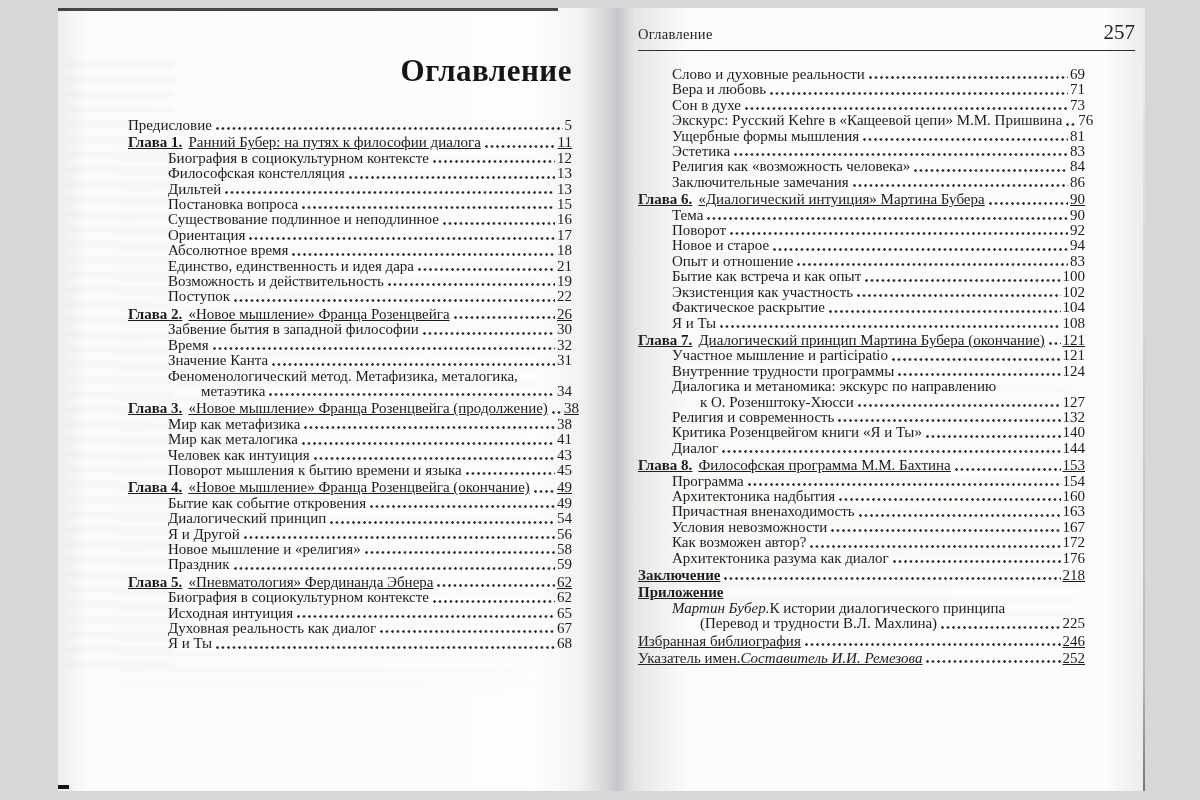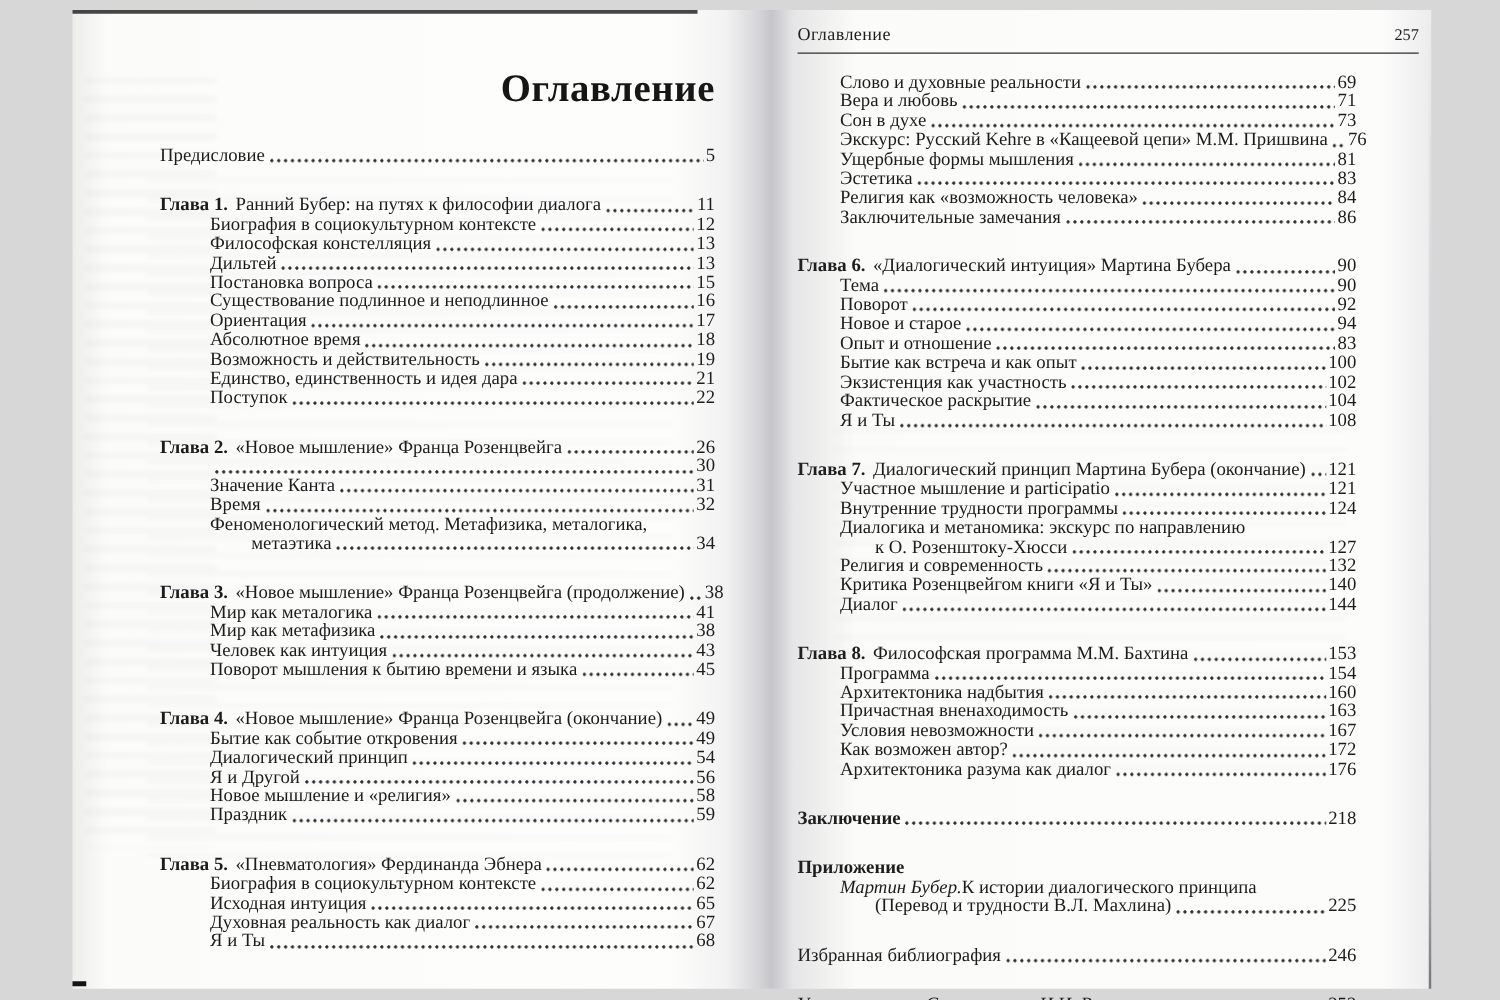--- a/index.html
+++ b/index.html
@@ -49,26 +49,26 @@
 
   .toc-title{
     margin:0 0 30px 0;font-size:31px;line-height:34px;font-weight:700;
     text-align:right;letter-spacing:.5px;color:#161616;
   }
   .running-header{
     display:flex;justify-content:space-between;align-items:baseline;
     border-bottom:1.6px solid #2e2e2e;padding-bottom:5px;margin-bottom:16px;
   }
   .running-header .rh-title{font-size:14.5px;letter-spacing:.3px;}
-  .running-header .pgnum{font-size:13px;}
+  .running-header .pgnum{font-size:21px;}
 
   .rows{width:447px;font-size:15px;line-height:15.4px;}
   .page-left .rows{width:444px;}
   .toc-row{margin:0;}
-  .toc-row.gap{margin-top:24px;}
+  .toc-row.gap{margin-top:2px;text-decoration:underline;}
   .row-line{display:flex;align-items:baseline;}
   .page-left .ind1{padding-left:40px;}
   .page-right .ind1{padding-left:34px;}
   .page-left .line2{padding-left:33px;justify-content:space-between;}
   .page-right .line2{padding-left:28px;}
   .bold-prefix{font-weight:700;margin-right:6px;white-space:nowrap;}
   .toc-row.allbold .t{font-weight:700;}
   .it{font-style:italic;}
   .t{white-space:nowrap;}
   .lead{
@@ -150,65 +150,66 @@
         </div>
         <div class="toc-row ind1">
           <div class="row-line">
             <span class="t">Абсолютное время</span>
             <span class="lead"></span>
             <span class="pg">18</span>
           </div>
         </div>
         <div class="toc-row ind1">
           <div class="row-line">
+            <span class="t">Единство, единственность и идея дара</span>
+            <span class="lead"></span>
+            <span class="pg">21</span>
+          </div>
+        </div>
+        <div class="toc-row ind1">
+          <div class="row-line">
             <span class="t">Возможность и действительность</span>
             <span class="lead"></span>
             <span class="pg">19</span>
-          </div>
-        </div>
-        <div class="toc-row ind1">
-          <div class="row-line">
-            <span class="t">Единство, единственность и идея дара</span>
-            <span class="lead"></span>
-            <span class="pg">21</span>
           </div>
         </div>
         <div class="toc-row ind1">
           <div class="row-line">
             <span class="t">Поступок</span>
             <span class="lead"></span>
             <span class="pg">22</span>
           </div>
         </div>
         <div class="toc-row gap">
           <div class="row-line">
             <span class="bold-prefix">Глава 2.</span>
             <span class="t">«Новое мышление» Франца Розенцвейга</span>
             <span class="lead"></span>
             <span class="pg">26</span>
           </div>
         </div>
         <div class="toc-row ind1">
           <div class="row-line">
+            <span class="t">Забвение бытия в западной философии</span>
             <span class="lead"></span>
             <span class="pg">30</span>
           </div>
         </div>
         <div class="toc-row ind1">
           <div class="row-line">
+            <span class="t">Время</span>
+            <span class="lead"></span>
+            <span class="pg">32</span>
+          </div>
+        </div>
+        <div class="toc-row ind1">
+          <div class="row-line">
             <span class="t">Значение Канта</span>
             <span class="lead"></span>
             <span class="pg">31</span>
-          </div>
-        </div>
-        <div class="toc-row ind1">
-          <div class="row-line">
-            <span class="t">Время</span>
-            <span class="lead"></span>
-            <span class="pg">32</span>
           </div>
         </div>
         <div class="toc-row ind1">
           <div class="row-line">
             <span class="t">Феноменологический метод. Метафизика, металогика,</span>
           </div>
           <div class="row-line line2">
             <span class="t">метаэтика</span>
             <span class="lead"></span>
             <span class="pg">34</span>
@@ -217,30 +218,30 @@
         <div class="toc-row gap">
           <div class="row-line">
             <span class="bold-prefix">Глава 3.</span>
             <span class="t">«Новое мышление» Франца Розенцвейга (продолжение)</span>
             <span class="lead"></span>
             <span class="pg">38</span>
           </div>
         </div>
         <div class="toc-row ind1">
           <div class="row-line">
+            <span class="t">Мир как метафизика</span>
+            <span class="lead"></span>
+            <span class="pg">38</span>
+          </div>
+        </div>
+        <div class="toc-row ind1">
+          <div class="row-line">
             <span class="t">Мир как металогика</span>
             <span class="lead"></span>
             <span class="pg">41</span>
-          </div>
-        </div>
-        <div class="toc-row ind1">
-          <div class="row-line">
-            <span class="t">Мир как метафизика</span>
-            <span class="lead"></span>
-            <span class="pg">38</span>
           </div>
         </div>
         <div class="toc-row ind1">
           <div class="row-line">
             <span class="t">Человек как интуиция</span>
             <span class="lead"></span>
             <span class="pg">43</span>
           </div>
         </div>
         <div class="toc-row ind1">

